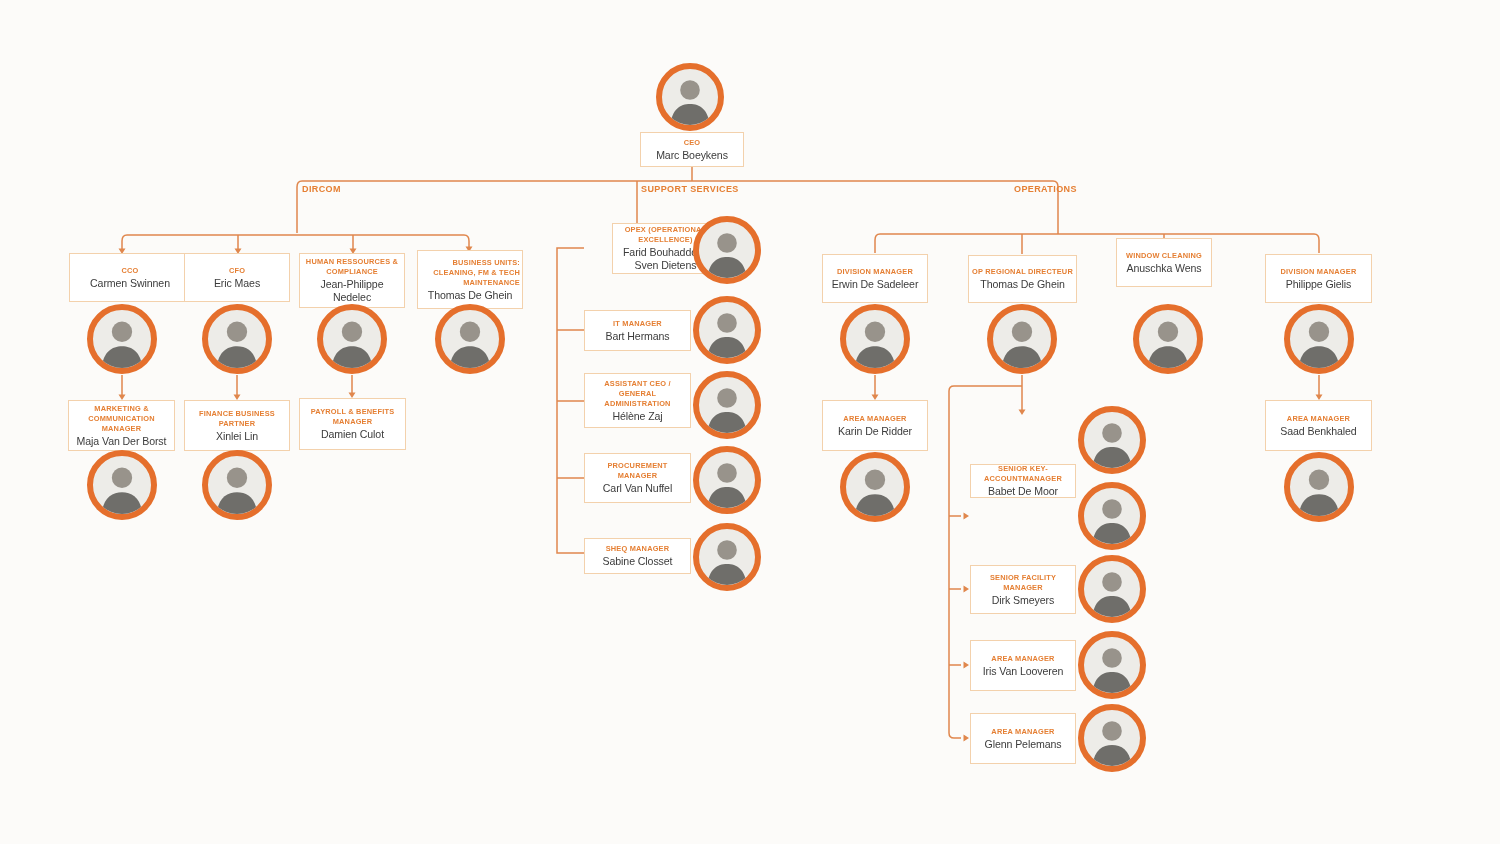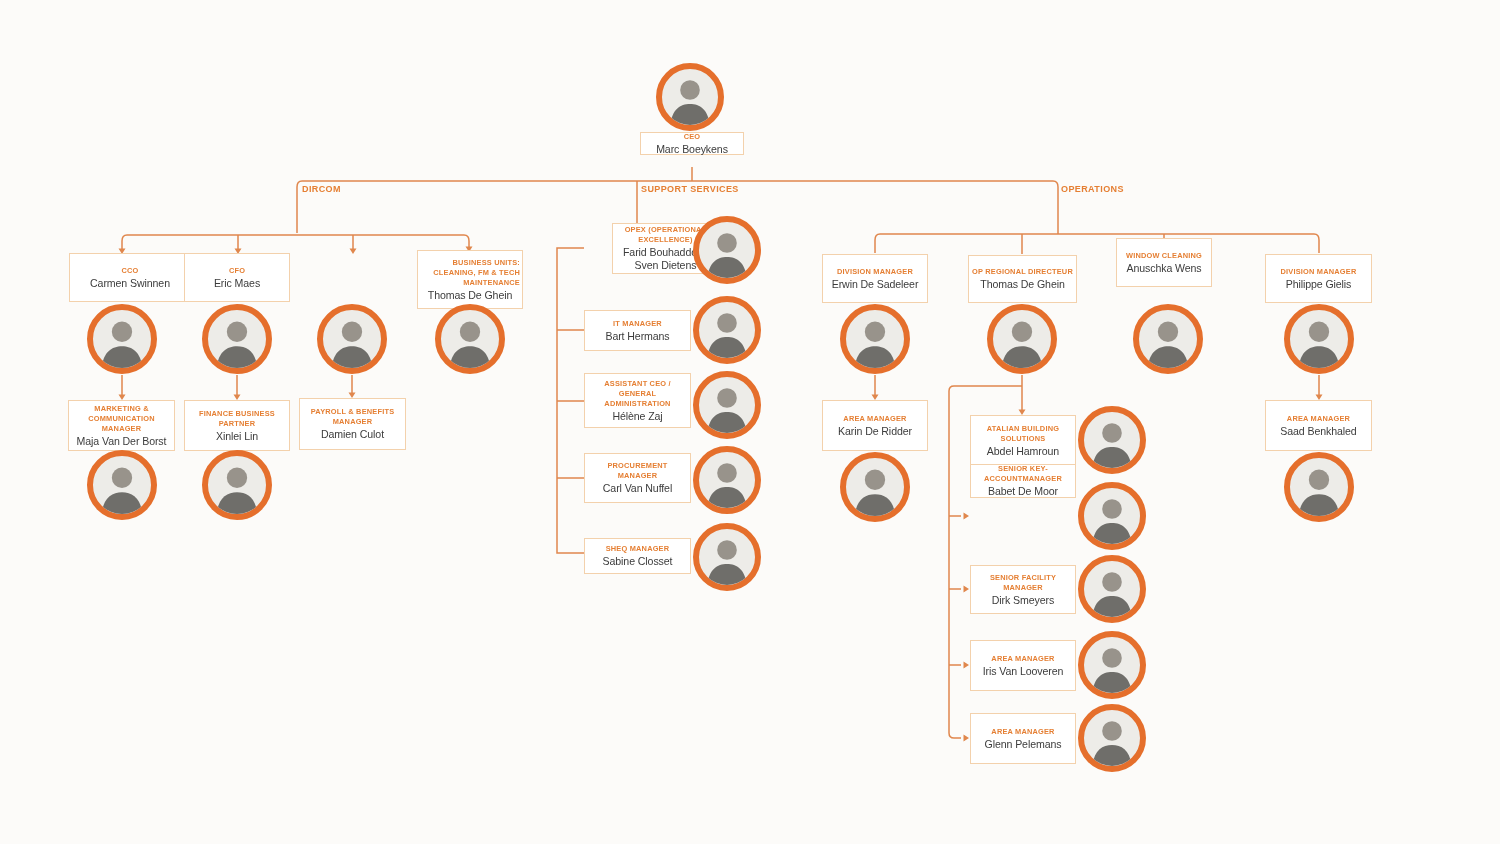--- a/index.html
+++ b/index.html
@@ -59,40 +59,44 @@
                        M1315.5 394.5 L1322.5 394.5 L1319 400 Z
                        M1018.5 409.5 L1025.5 409.5 L1022 415 Z
                        M963.5 512.5 L963.5 519.5 L969 516 Z
                        M963.5 585.5 L963.5 592.5 L969 589 Z
                        M963.5 661.5 L963.5 668.5 L969 665 Z
                        M963.5 734.5 L963.5 741.5 L969 738 Z"></path>
   </svg>
 
   <div class="lbl" style="left:302px;top:184px;">DIRCOM</div>
   <div class="lbl" style="left:641px;top:184px;">SUPPORT SERVICES</div>
-  <div class="lbl" style="left:1014px;top:184px;margin-left:47px;">OPERATIONS</div>
+  <div class="lbl" style="left:1014px;top:184px;">OPERATIONS</div>
 
   <div class="photo" style="left:656px;top:63px;width:68px;height:68px;">
     <svg viewBox="0 0 40 40">
         <circle class="head" cx="20" cy="15" r="7"></circle>
         <path class="body" d="M6 40 C7 29 13 25 20 25 C27 25 33 29 34 40 Z"></path>
       </svg>
   </div>
-  <div class="card" style="left:640px;top:132px;width:104px;height:23px;">
+  <div class="card" style="left:640px;top:132px;width:104px;height:35px;">
     <div class="ttl">CEO</div>
     <div class="nm">Marc Boeykens</div>
   </div>
 
   <div class="card" style="left:69px;top:253px;width:122px;height:49px;">
     <div class="ttl">CCO</div>
     <div class="nm">Carmen Swinnen</div>
   </div>
   <div class="card" style="left:184px;top:253px;width:106px;height:49px;">
     <div class="ttl">CFO</div>
     <div class="nm">Eric Maes</div>
+  </div>
+  <div class="card" style="left:299px;top:253px;width:106px;height:55px;">
+    <div class="ttl">HUMAN RESSOURCES &amp; COMPLIANCE</div>
+    <div class="nm">Jean-Philippe Nedelec</div>
   </div>
   <div class="card" style="left:417px;top:250px;width:106px;height:59px;text-align:right;">
     <div class="ttl">BUSINESS UNITS: CLEANING, FM &amp; TECH MAINTENANCE</div>
     <div class="nm">Thomas De Ghein</div>
   </div>
 
   <div class="photo" style="left:87px;top:304px;width:70px;height:70px;">
     <svg viewBox="0 0 40 40">
         <circle class="head" cx="20" cy="15" r="7"></circle>
         <path class="body" d="M6 40 C7 29 13 25 20 25 C27 25 33 29 34 40 Z"></path>
@@ -253,24 +257,20 @@
     <div class="ttl">AREA MANAGER</div>
     <div class="nm">Saad Benkhaled</div>
   </div>
   <div class="photo" style="left:1284px;top:452px;width:70px;height:70px;">
     <svg viewBox="0 0 40 40">
         <circle class="head" cx="20" cy="15" r="7"></circle>
         <path class="body" d="M6 40 C7 29 13 25 20 25 C27 25 33 29 34 40 Z"></path>
       </svg>
   </div>
 
-  <div class="card" style="left:970px;top:415px;width:106px;height:51px;">
-    <div class="ttl">ATALIAN BUILDING SOLUTIONS</div>
-    <div class="nm">Abdel Hamroun</div>
-  </div>
   <div class="card" style="left:970px;top:464px;width:106px;height:34px;">
     <div class="ttl">SENIOR KEY-ACCOUNTMANAGER</div>
     <div class="nm">Babet De Moor</div>
   </div>
   <div class="card" style="left:970px;top:565px;width:106px;height:49px;">
     <div class="ttl">SENIOR FACILITY MANAGER</div>
     <div class="nm">Dirk Smeyers</div>
   </div>
   <div class="card" style="left:970px;top:640px;width:106px;height:51px;">
     <div class="ttl">AREA MANAGER</div>

